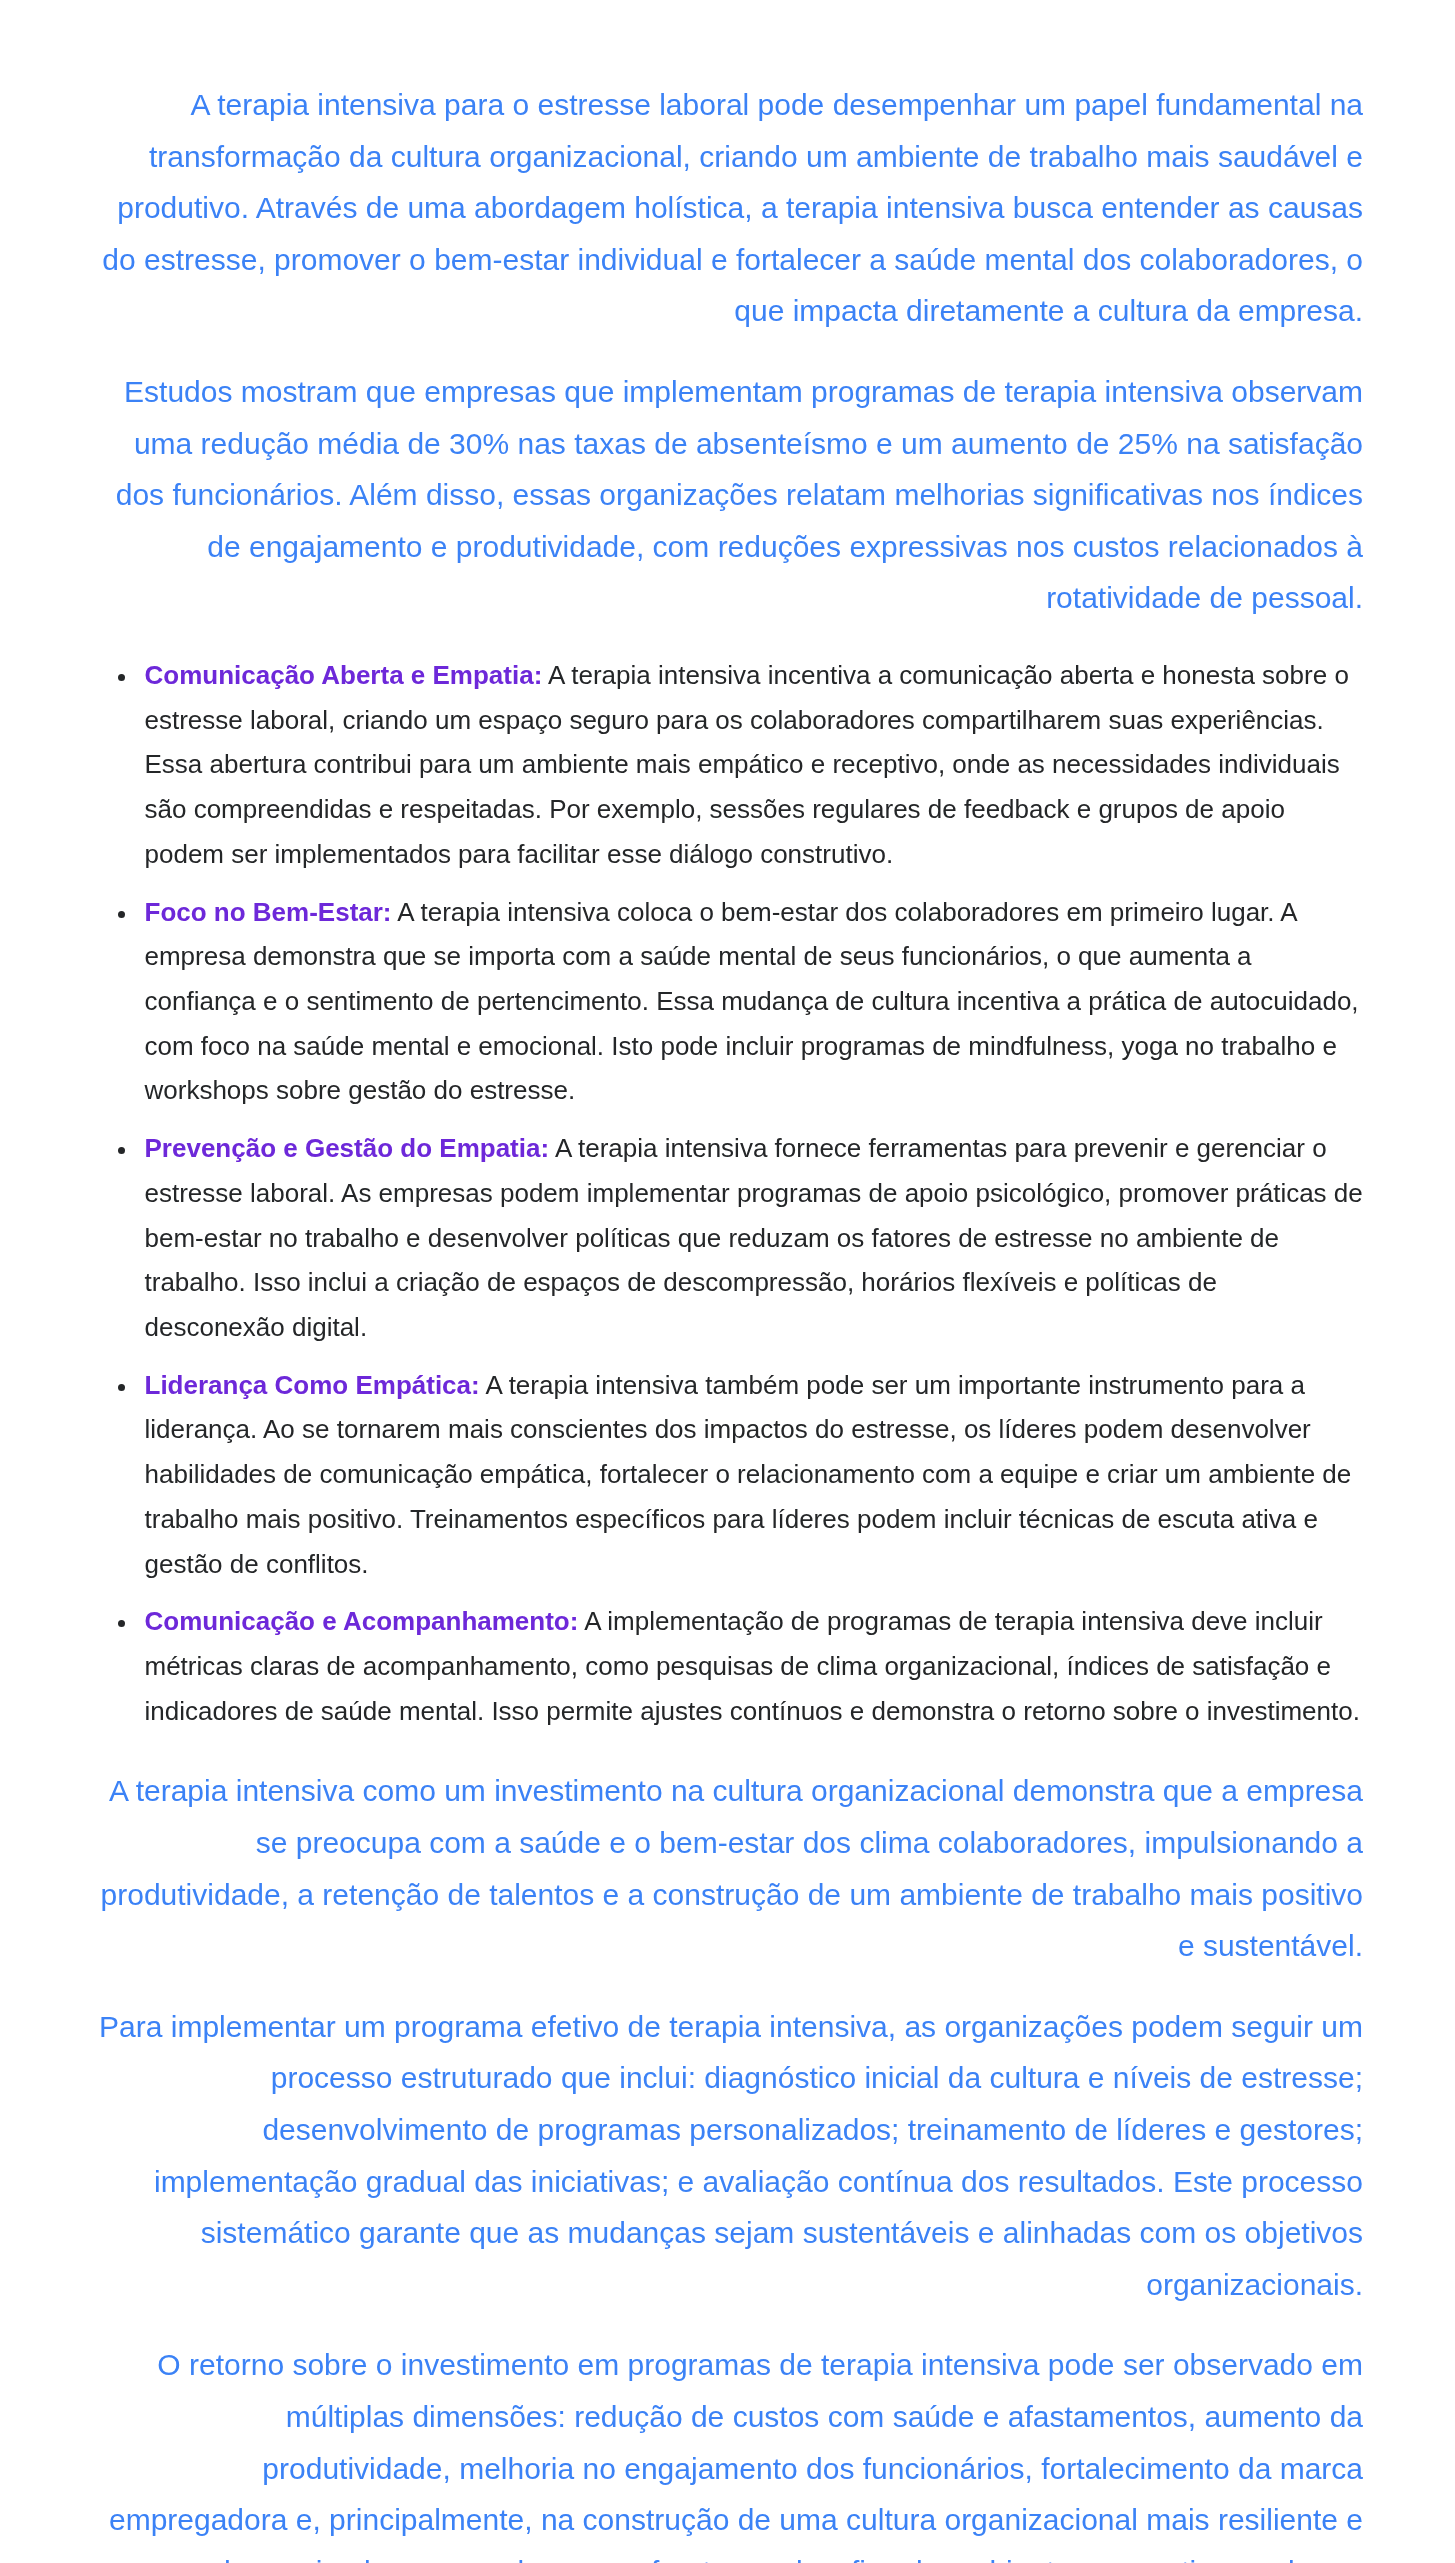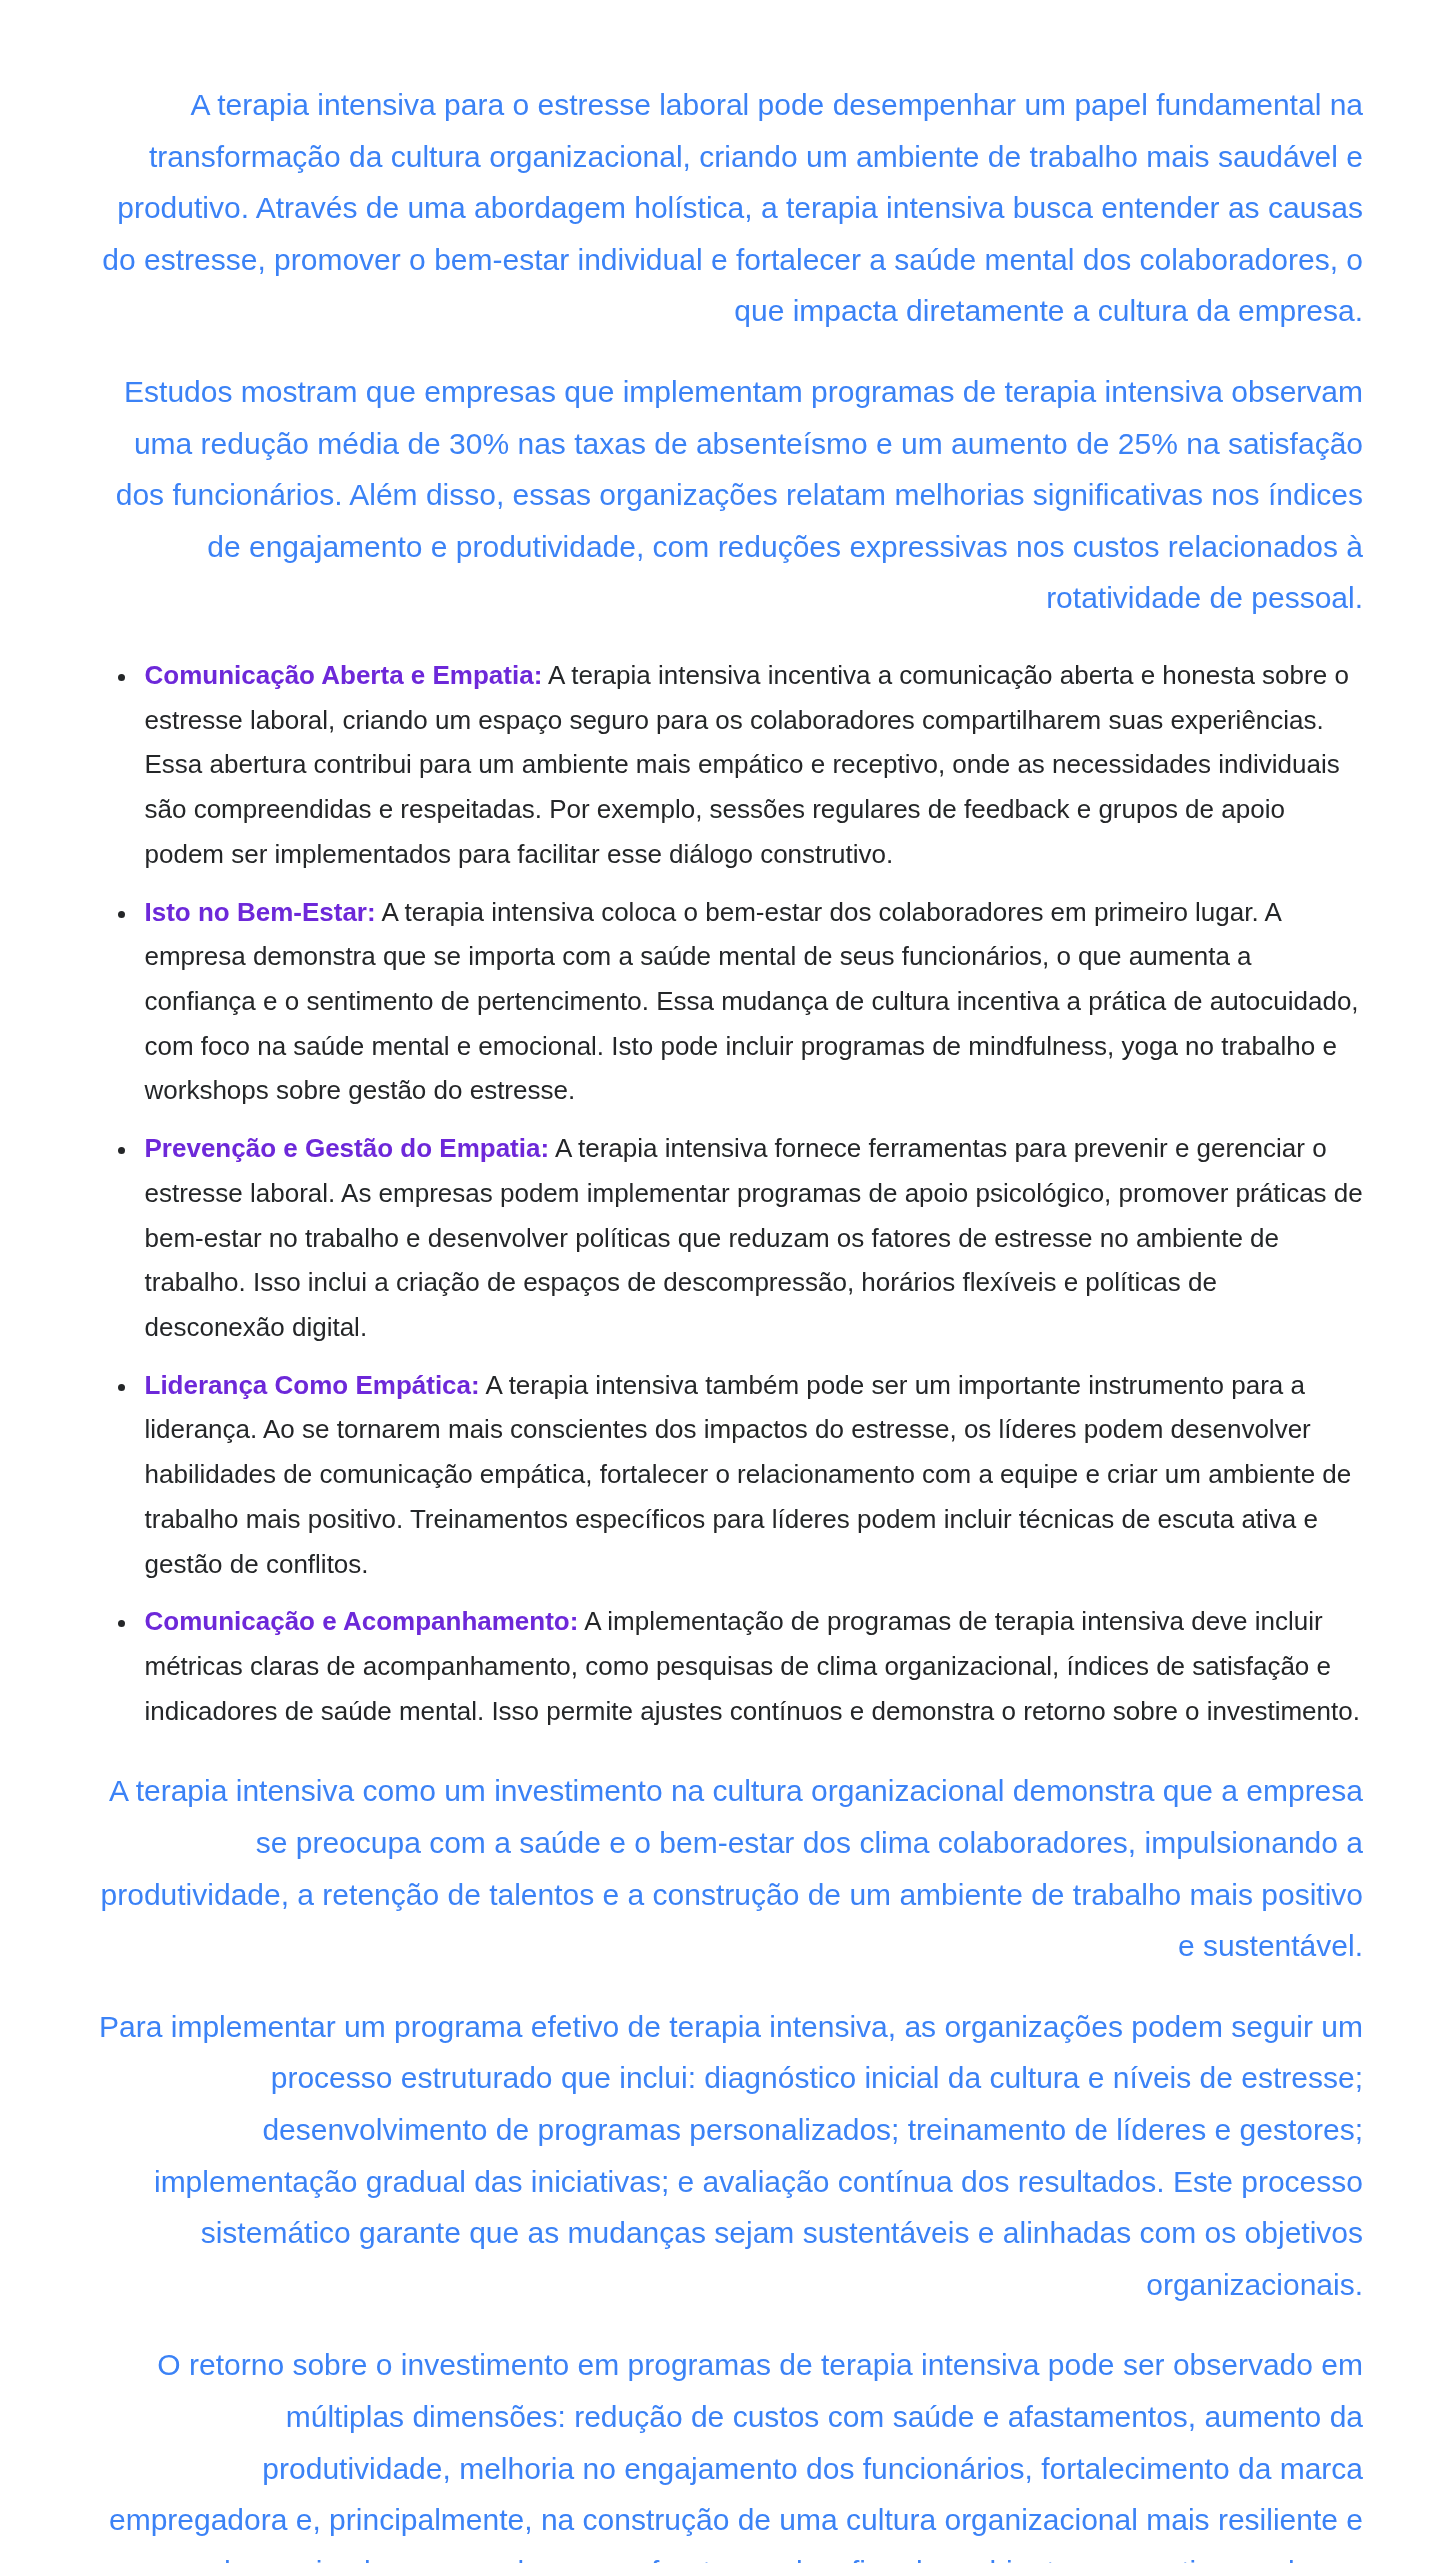--- a/index.html
+++ b/index.html
@@ -64,21 +64,21 @@
   <p class="body-paragraph">A terapia intensiva para o estresse laboral pode desempenhar um papel fundamental na transformação da cultura organizacional, criando um ambiente de trabalho mais saudável e produtivo. Através de uma abordagem holística, a terapia intensiva busca entender as causas do estresse, promover o bem-estar individual e fortalecer a saúde mental dos colaboradores, o que impacta diretamente a cultura da empresa.</p>
 
   <p class="body-paragraph">Estudos mostram que empresas que implementam programas de terapia intensiva observam uma redução média de 30% nas taxas de absenteísmo e um aumento de 25% na satisfação dos funcionários. Além disso, essas organizações relatam melhorias significativas nos índices de engajamento e produtividade, com reduções expressivas nos custos relacionados à rotatividade de pessoal.</p>
 
   <ul class="benefits-list">
     <li>
       <strong>Comunicação Aberta e Empatia:</strong>
       <span>A terapia intensiva incentiva a comunicação aberta e honesta sobre o estresse laboral, criando um espaço seguro para os colaboradores compartilharem suas experiências. Essa abertura contribui para um ambiente mais empático e receptivo, onde as necessidades individuais são compreendidas e respeitadas. Por exemplo, sessões regulares de feedback e grupos de apoio podem ser implementados para facilitar esse diálogo construtivo.</span>
     </li>
     <li>
-      <strong>Isto no Bem-Estar:</strong>
+      <strong>Foco no Bem-Estar:</strong>
       <span>A terapia intensiva coloca o bem-estar dos colaboradores em primeiro lugar. A empresa demonstra que se importa com a saúde mental de seus funcionários, o que aumenta a confiança e o sentimento de pertencimento. Essa mudança de cultura incentiva a prática de autocuidado, com foco na saúde mental e emocional. Isto pode incluir programas de mindfulness, yoga no trabalho e workshops sobre gestão do estresse.</span>
     </li>
     <li>
       <strong>Prevenção e Gestão do Empatia:</strong>
       <span>A terapia intensiva fornece ferramentas para prevenir e gerenciar o estresse laboral. As empresas podem implementar programas de apoio psicológico, promover práticas de bem-estar no trabalho e desenvolver políticas que reduzam os fatores de estresse no ambiente de trabalho. Isso inclui a criação de espaços de descompressão, horários flexíveis e políticas de desconexão digital.</span>
     </li>
     <li>
       <strong>Liderança Como Empática:</strong>
       <span>A terapia intensiva também pode ser um importante instrumento para a liderança. Ao se tornarem mais conscientes dos impactos do estresse, os líderes podem desenvolver habilidades de comunicação empática, fortalecer o relacionamento com a equipe e criar um ambiente de trabalho mais positivo. Treinamentos específicos para líderes podem incluir técnicas de escuta ativa e gestão de conflitos.</span>
     </li>

